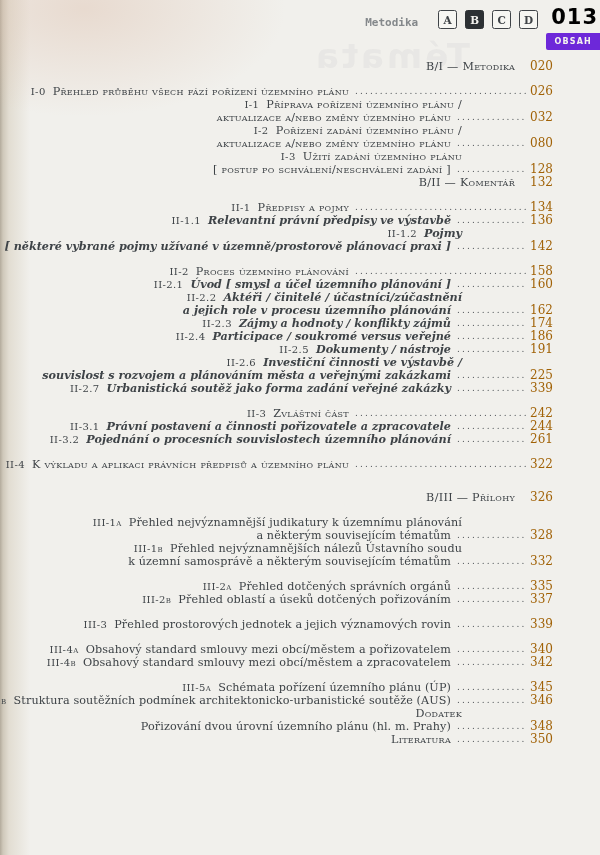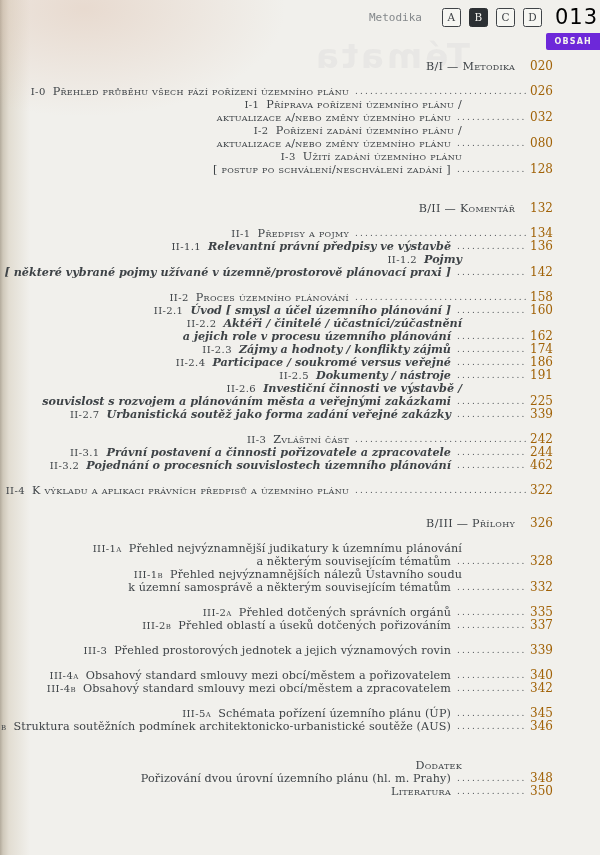--- a/index.html
+++ b/index.html
@@ -17,21 +17,21 @@
   }
   
   .ghost{
     position:absolute;top:36px;left:150px;width:320px;
     transform:scaleX(-1);
     font-family:"DejaVu Sans", sans-serif;font-weight:bold;
     font-size:34px;letter-spacing:3px;color:rgba(70,78,92,0.05);
     user-select:none;
   }
   
-  .hdr{position:absolute;top:5px;right:2px;display:flex;align-items:center;}
+  .hdr{position:absolute;top:5px;right:2px;display:flex;align-items:flex-end;font-weight:bold;}
   .hdr .mono-label{
     font-family:"DejaVu Sans Mono", monospace;font-size:11px;color:#84888b;
     margin-right:20px;
   }
   .tabs{display:flex;gap:8px;margin-right:13px;}
   .tab{
     width:17px;height:17px;border:1.4px solid #3f4347;border-radius:2.5px;
     display:flex;align-items:center;justify-content:center;
     font-size:10.5px;color:#3f4347;background:rgba(252,252,250,0.45);
   }
@@ -48,21 +48,21 @@
     font-size:8px;letter-spacing:1.2px;
     padding:4px 8px;border-radius:2px 0 0 2px;
   }
   
   .toc{position:absolute;left:30px;top:0;width:523px;padding-top:60px;}
   .row{
     display:flex;justify-content:flex-end;align-items:flex-start;
     height:13px;line-height:13px;white-space:nowrap;font-size:11.2px;
   }
   .row.g1{margin-top:12px}
-  .row.g2{margin-top:26px}
+  .row.g2{}
   .row.g3{margin-top:20px}
   .row.nopage{padding-right:91px}
   .pre{
     font-variant:small-caps;font-size:10px;letter-spacing:0.4px;
     margin-right:7px;color:#3e4347;flex:none;
   }
   .k-caps .lbl,.k-sec .lbl{font-variant:small-caps;letter-spacing:0.3px;}
   .k-ital .lbl{font-style:italic;font-weight:bold;}
   .k-plain .lbl{letter-spacing:0.1px;}
   .secgap{width:12px;flex:none;}
@@ -223,21 +223,21 @@
       <div class="row k-ital">
         <span class="pre">II-3.1</span>
         <span class="lbl">Právní postavení a činnosti pořizovatele a zpracovatele</span>
         <span class="leader"></span>
         <span class="pg">244</span>
       </div>
       <div class="row k-ital">
         <span class="pre">II-3.2</span>
         <span class="lbl">Pojednání o procesních souvislostech územního plánování</span>
         <span class="leader"></span>
-        <span class="pg">462</span>
+        <span class="pg">261</span>
       </div>
       <div class="row k-caps g1">
         <span class="pre">II-4</span>
         <span class="lbl">K výkladu a aplikaci právních předpisů a územního plánu</span>
         <span class="leader long"></span>
         <span class="pg">322</span>
       </div>
       <div class="row k-sec g3">
         <span class="lbl">B/III — Přílohy</span>
         <span class="secgap"></span>

